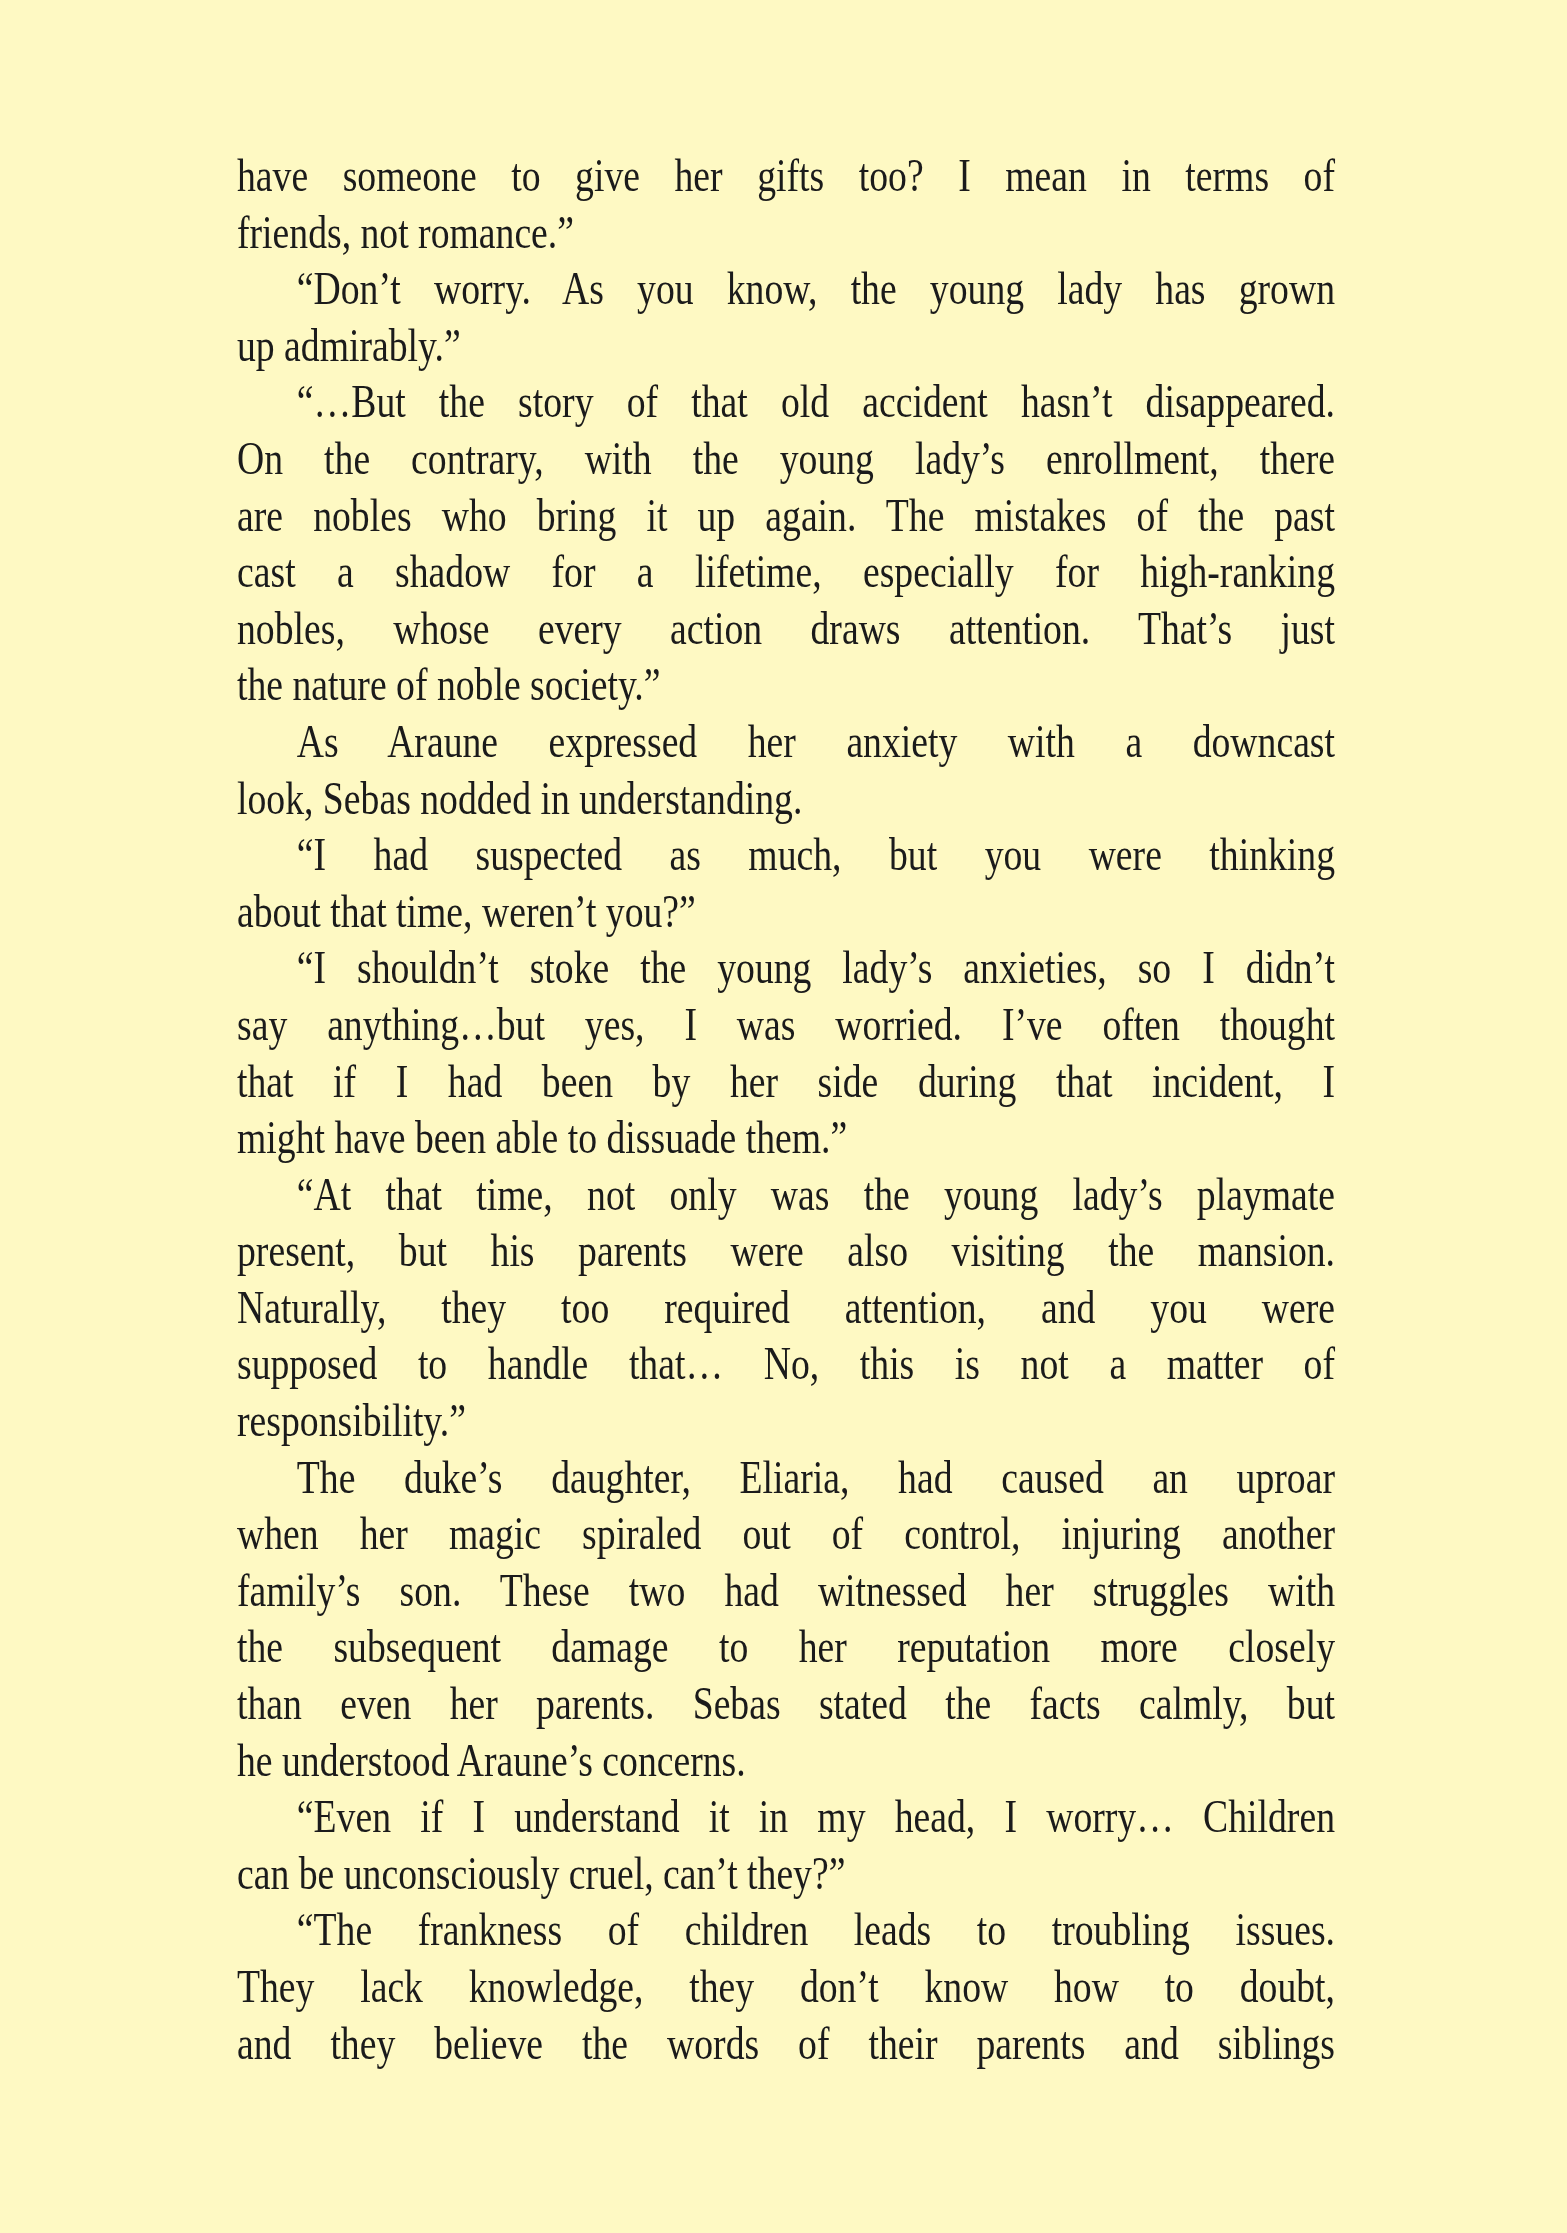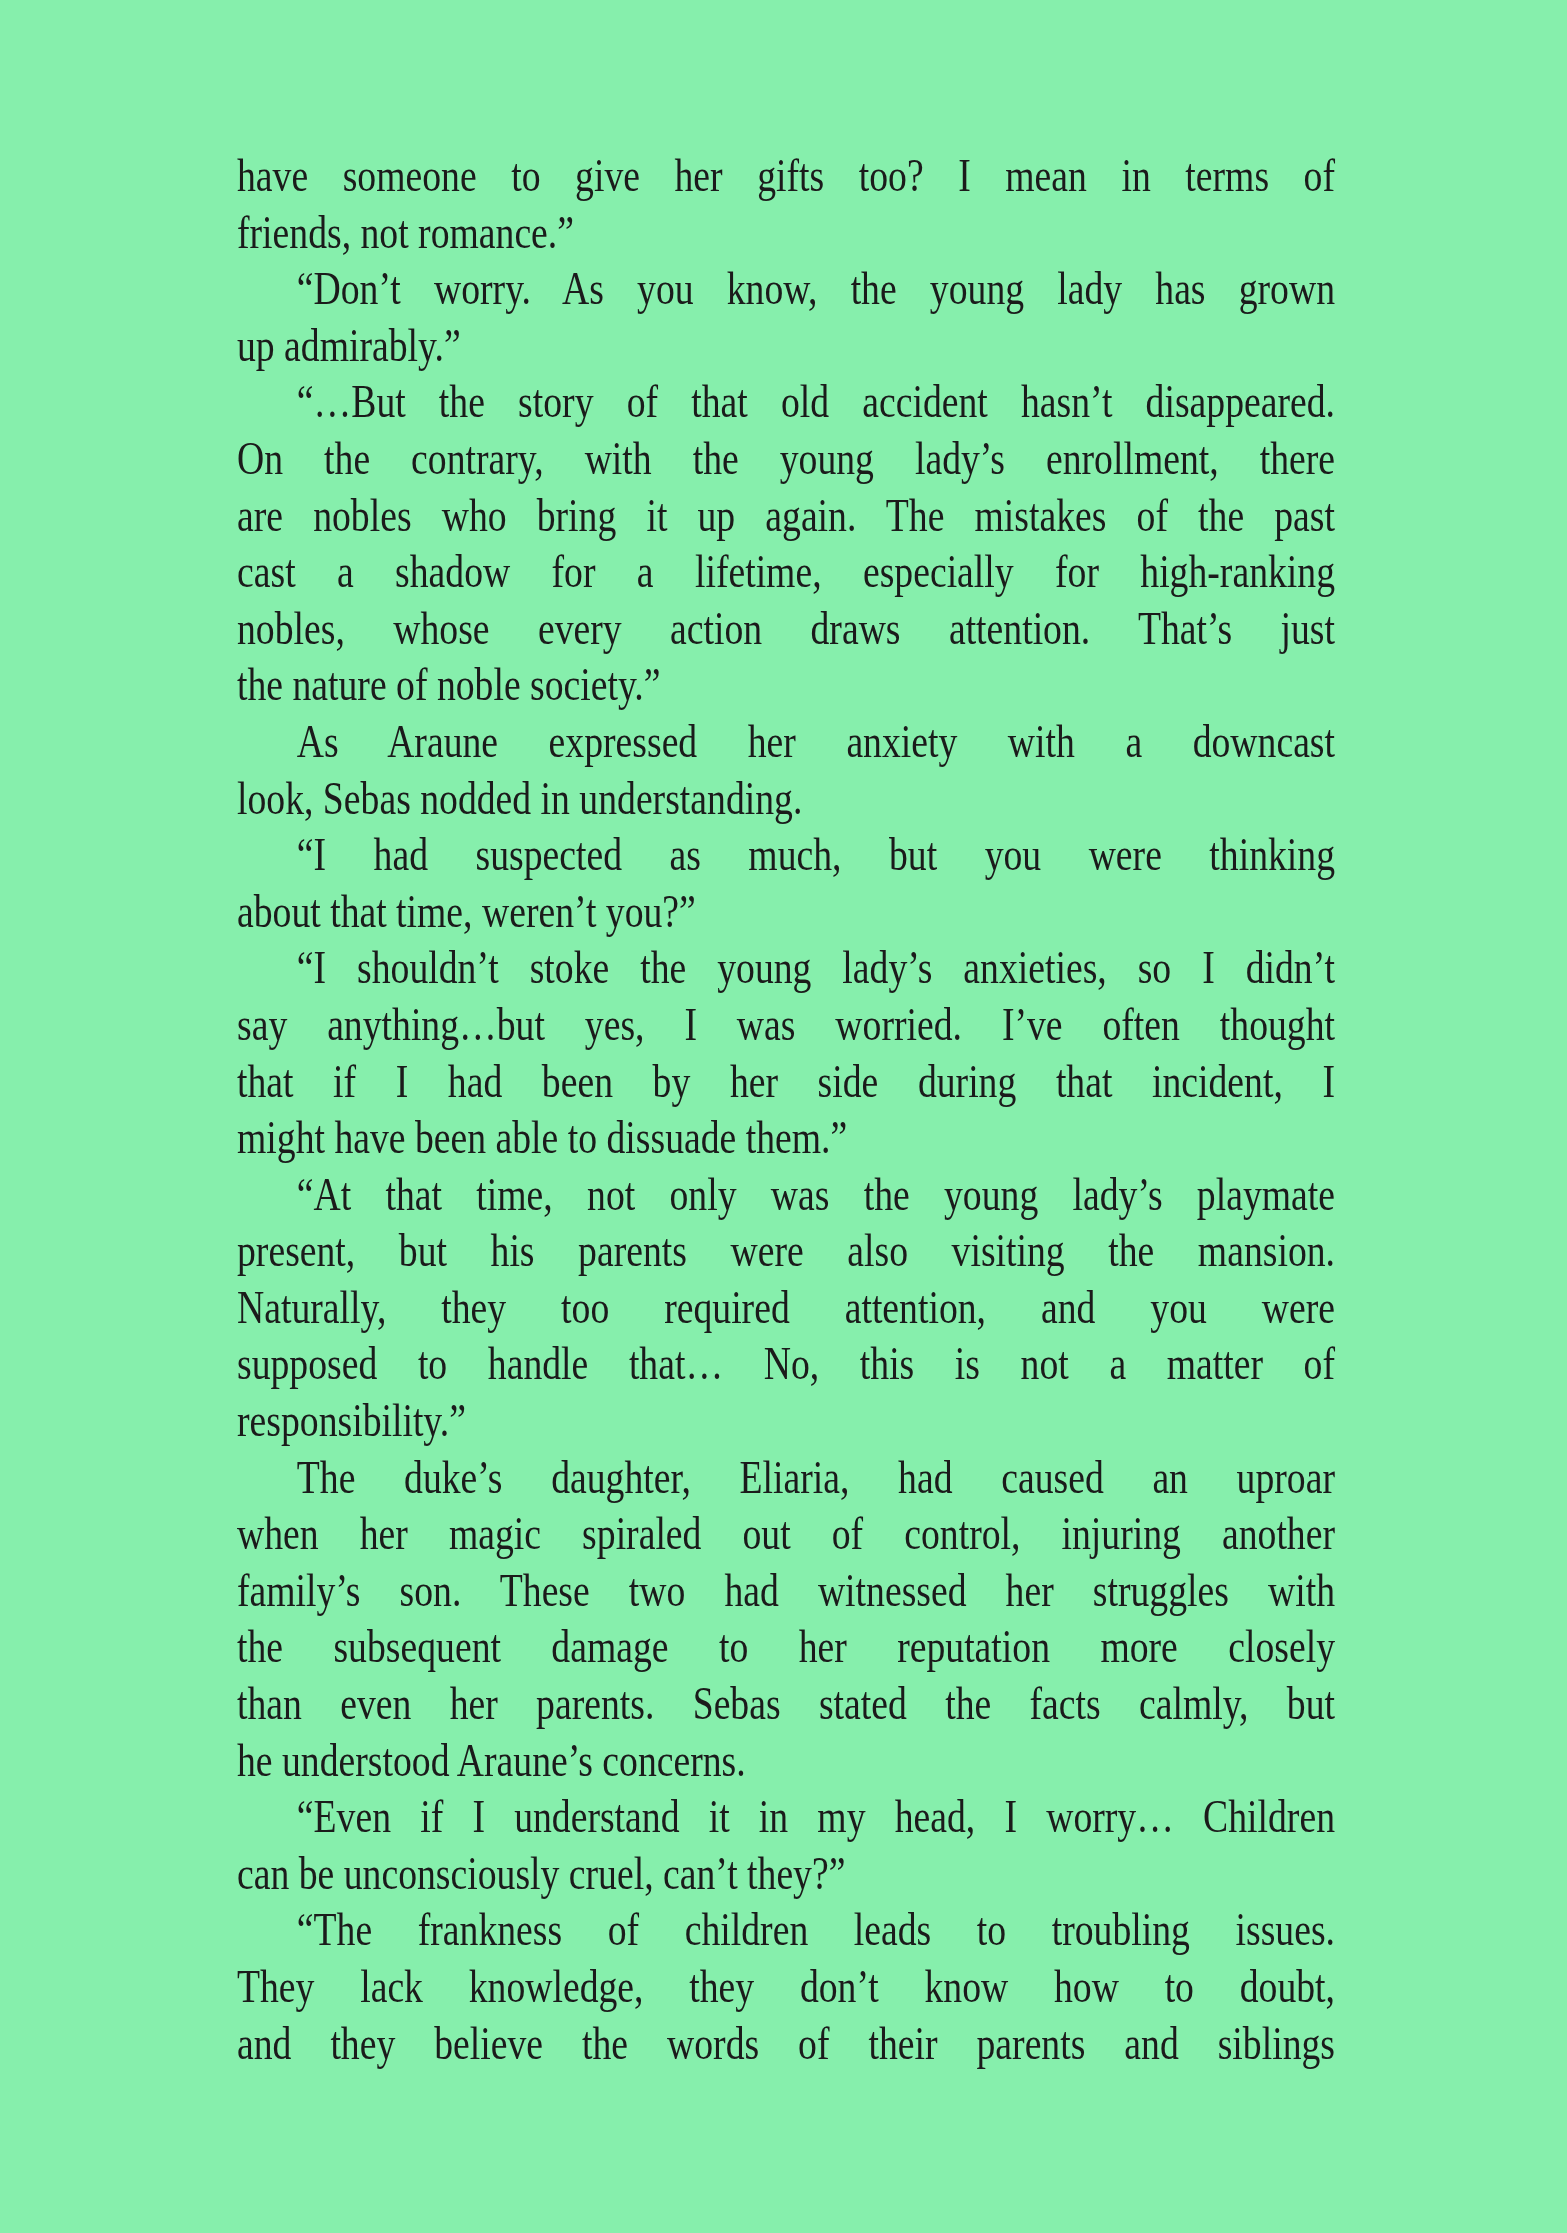--- a/index.html
+++ b/index.html
@@ -9,21 +9,21 @@
   body {
     width: 1567px;
     height: 2233px;
     position: relative;
     overflow: hidden;
     background: #fcfcfc;
   }
   .reader-page {
     position: absolute;
     inset: 0;
-    background: #86efac;
+    background: #fef9c3;
   }
   .text-block {
     position: absolute;
     left: 237px;
     top: 148px;
     width: 1340px;               
     transform: scaleX(0.8194);   
     transform-origin: 0 0;
     font-family: "Liberation Serif", "DejaVu Serif", serif;
     font-size: 46px;

